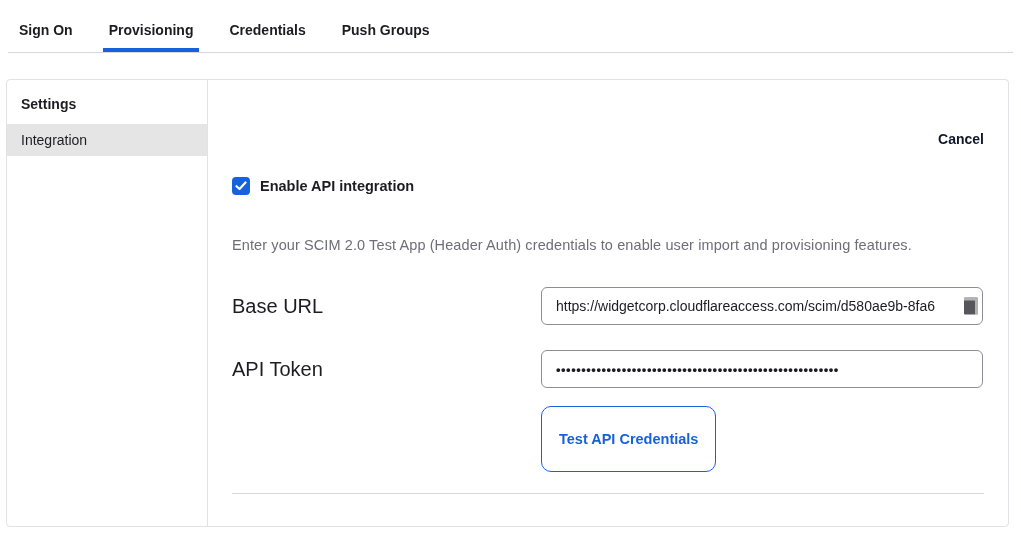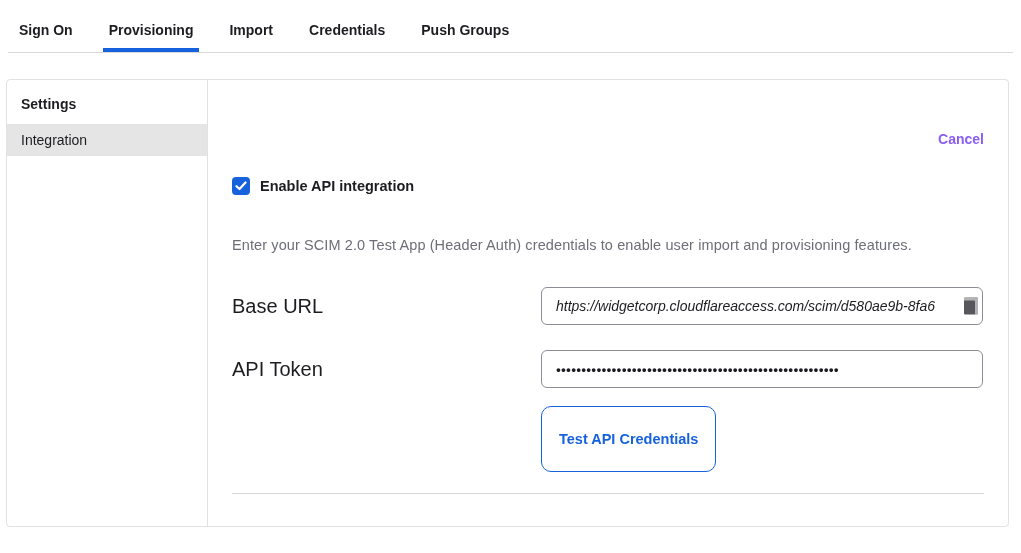--- a/index.html
+++ b/index.html
@@ -65,21 +65,21 @@
   .content {
     flex: 1;
     padding: 24px 24px 26px;
     position: relative;
   }
   .cancel-row {
     margin-top: 26px;
     text-align: right;
   }
   .cancel-link {
-    color: #8b5cf6;
+    color: #0f172a;
     font-size: 14px;
     font-weight: 700;
     text-decoration: none;
     cursor: pointer;
   }
 
   .checkbox-row {
     margin-top: 29px;
     display: flex;
     align-items: center;
@@ -123,21 +123,20 @@
     width: 100%;
     height: 38px;
     border: 1px solid #8d8d99;
     border-radius: 6px;
     padding: 14px 14px;
     font-size: 14px;
     font-family: "Liberation Sans", "DejaVu Sans", sans-serif;
     color: #1d1d21;
     outline: none;
     background: #fff;
-    font-style: italic;
   }
   .text-input.token {
     font-size: 13px;
     font-weight: 700;
     letter-spacing: 0.5px;
     padding-right: 8px;
   }
   .sel-block {
     position: absolute;
     right: 5px; top: 50%;
@@ -182,21 +181,20 @@
     cursor: pointer;
     font-family: inherit;
   }
 </style>
 </head>
 <body>
 
 <nav class="tabbar">
   <div class="tab">Sign On</div>
   <div class="tab active">Provisioning</div>
-  <div class="tab">Import</div>
   <div class="tab">Credentials</div>
   <div class="tab">Push Groups</div>
 </nav>
 
 <section class="panel">
 
   <aside class="sidebar">
     <div class="sidebar-heading">Settings</div>
     <div class="side-item selected">
       <span>Integration</span>

